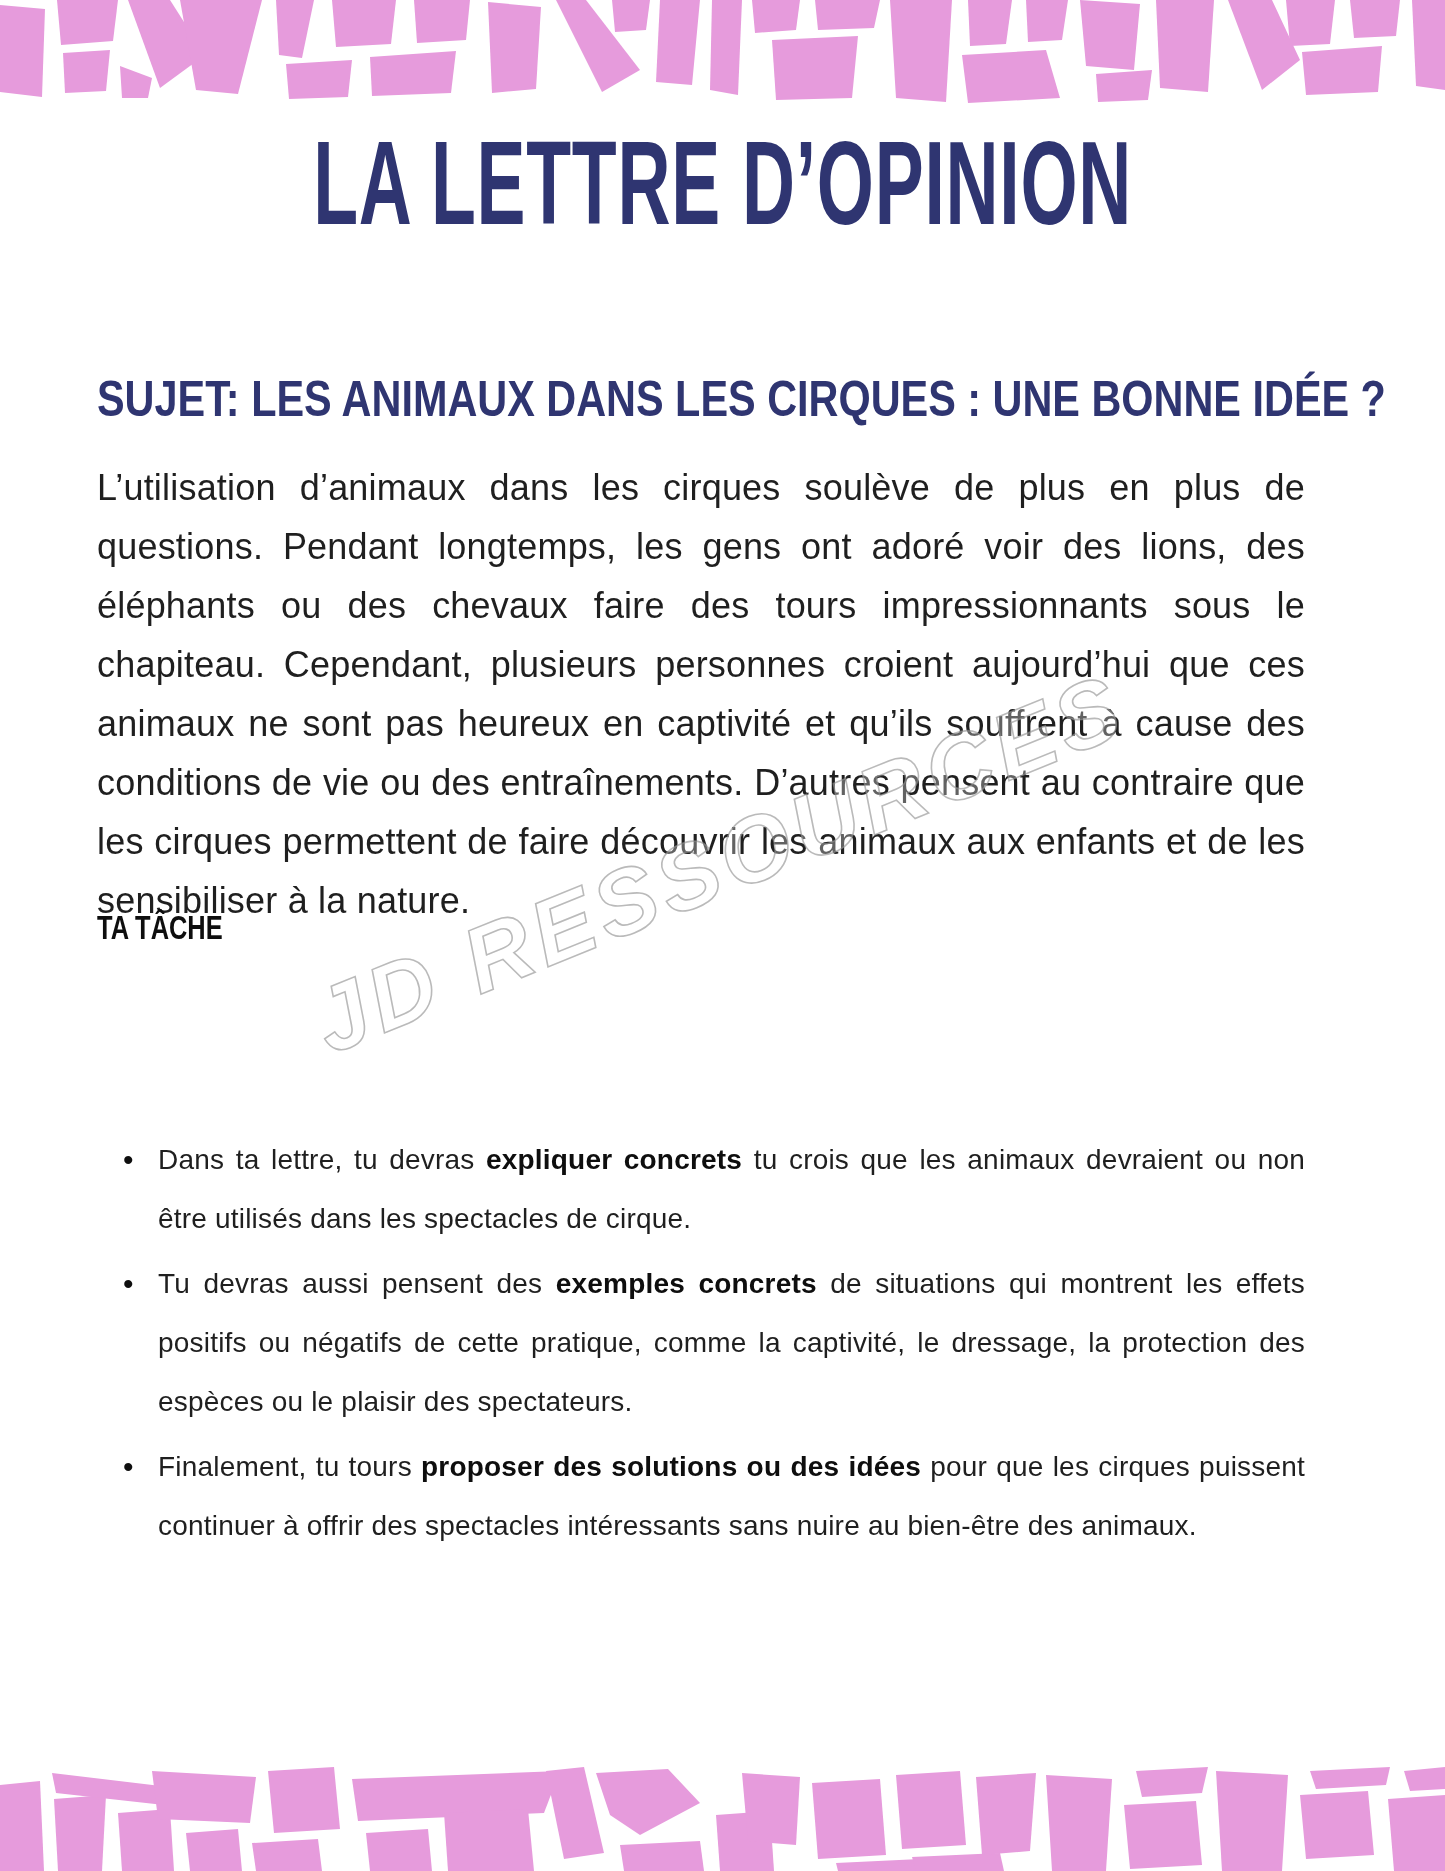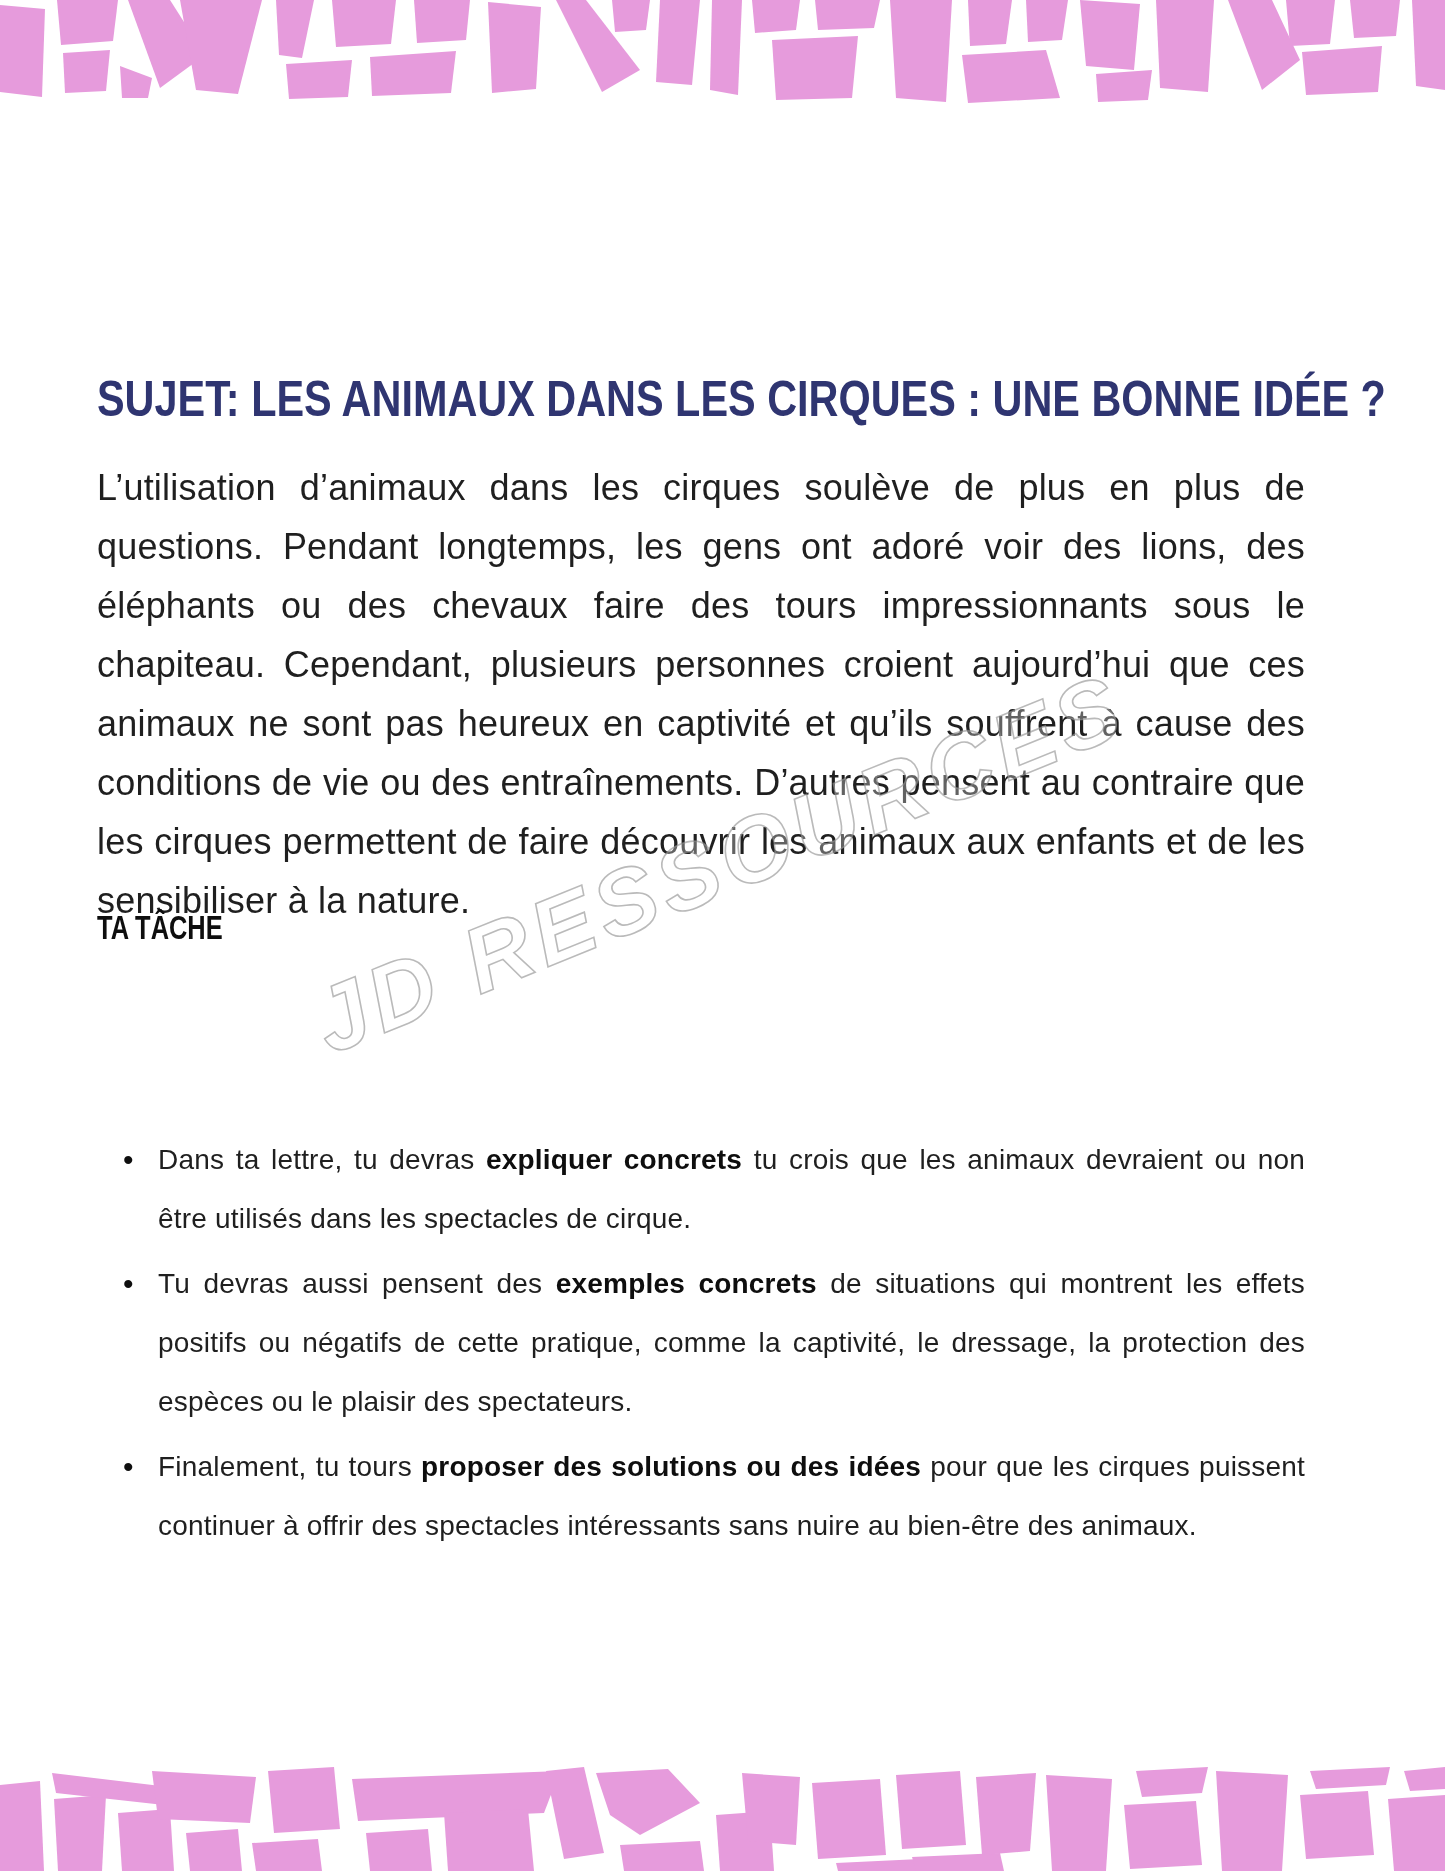--- a/index.html
+++ b/index.html
@@ -110,20 +110,21 @@
     <polygon points="1080,0 1140,4 1134,70 1086,66"></polygon>
     <polygon points="1096,74 1152,70 1148,100 1098,102"></polygon>
     <polygon points="1156,0 1214,0 1208,92 1160,88"></polygon>
     <polygon points="1228,0 1272,0 1300,60 1262,90"></polygon>
     <polygon points="1286,0 1335,0 1330,44 1290,46"></polygon>
     <polygon points="1302,52 1382,46 1378,92 1306,95"></polygon>
     <polygon points="1350,0 1400,0 1396,36 1354,38"></polygon>
     <polygon points="1412,0 1445,0 1445,90 1416,86"></polygon>
   </svg>
 
+  <h1 class="doc-title"><span class="squeeze">LA LETTRE D’OPINION</span></h1>
 
   <h2 class="subject"><span class="squeeze">SUJET: LES ANIMAUX DANS LES CIRQUES : UNE BONNE IDÉE ?</span></h2>
 
   <p class="intro">L’utilisation d’animaux dans les cirques soulève de plus en plus de questions. Pendant longtemps, les gens ont adoré voir des lions, des éléphants ou des chevaux faire des tours impressionnants sous le chapiteau. Cependant, plusieurs personnes croient aujourd’hui que ces animaux ne sont pas heureux en captivité et qu’ils souffrent à cause des conditions de vie ou des entraînements. D’autres pensent au contraire que les cirques permettent de faire découvrir les animaux aux enfants et de les sensibiliser à la nature.</p>
 
   <h3 class="task-heading"><span class="squeeze">TA TÂCHE</span></h3>
 
 
   <ul class="requirements">
     <li>

